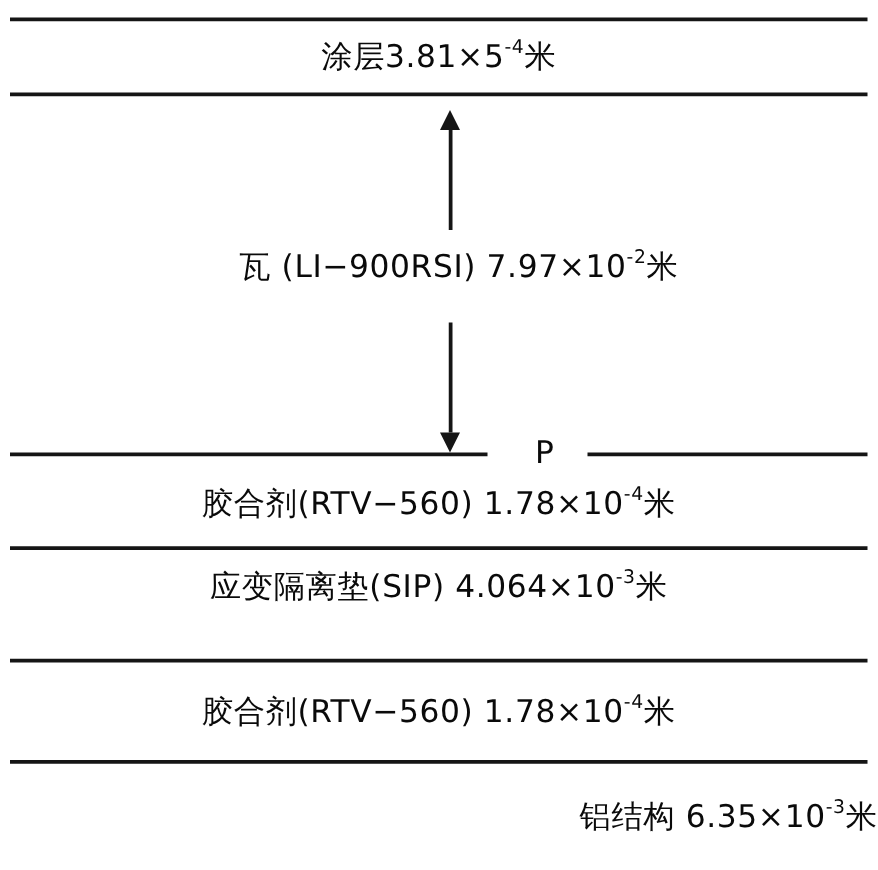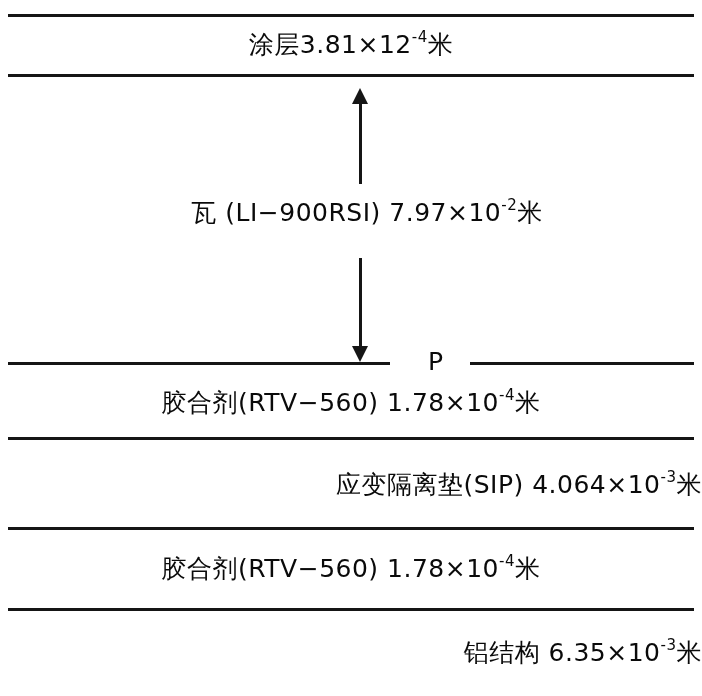--- a/index.html
+++ b/index.html
@@ -73,39 +73,39 @@
 
   <div class="hline" style="left:8px; top:14px; width:686px;"></div>
   <div class="hline" style="left:8px; top:74px; width:686px;"></div>
   <div class="hline" style="left:8px; top:362px; width:382px;"></div>
   <div class="hline" style="left:470px; top:362px; width:224px;"></div>
   <div class="hline" style="left:8px; top:437px; width:686px;"></div>
   <div class="hline" style="left:8px; top:527px; width:686px;"></div>
   <div class="hline" style="left:8px; top:608px; width:686px;"></div>
 
   <div class="layer-label" style="top:32px;">
-    <span>涂层3.81×12</span><span class="sup">-4</span><span>米</span>
+    <span>涂层3.81×5</span><span class="sup">-4</span><span>米</span>
   </div>
 
   <div class="layer-label" style="top:200px;padding-left:16px;">
     <span>瓦 (LI−900RSI) 7.97×10</span><span class="sup">-2</span><span>米</span>
   </div>
 
   <div class="arrow-head up" style="left:352px; top:88px;"></div>
   <div class="arrow-line" style="left:359px; top:104px; height:80px;"></div>
   <div class="arrow-line" style="left:359px; top:258px; height:88px;"></div>
   <div class="arrow-head down" style="left:352px; top:346px;"></div>
 
   <div class="p-marker" style="left:428px; top:349px;">P</div>
 
   <div class="layer-label" style="top:390px;">
     <span>胶合剂(RTV−560) 1.78×10</span><span class="sup">-4</span><span>米</span>
   </div>
 
-  <div class="layer-label" style="top:472px;text-align:right;">
+  <div class="layer-label" style="top:456px;">
     <span>应变隔离垫(SIP) 4.064×10</span><span class="sup">-3</span><span>米</span>
   </div>
 
   <div class="layer-label" style="top:556px;">
     <span>胶合剂(RTV−560) 1.78×10</span><span class="sup">-4</span><span>米</span>
   </div>
 
   <div class="layer-label" style="top:640px;text-align:right;">
     <span>铝结构 6.35×10</span><span class="sup">-3</span><span>米</span>
   </div>

